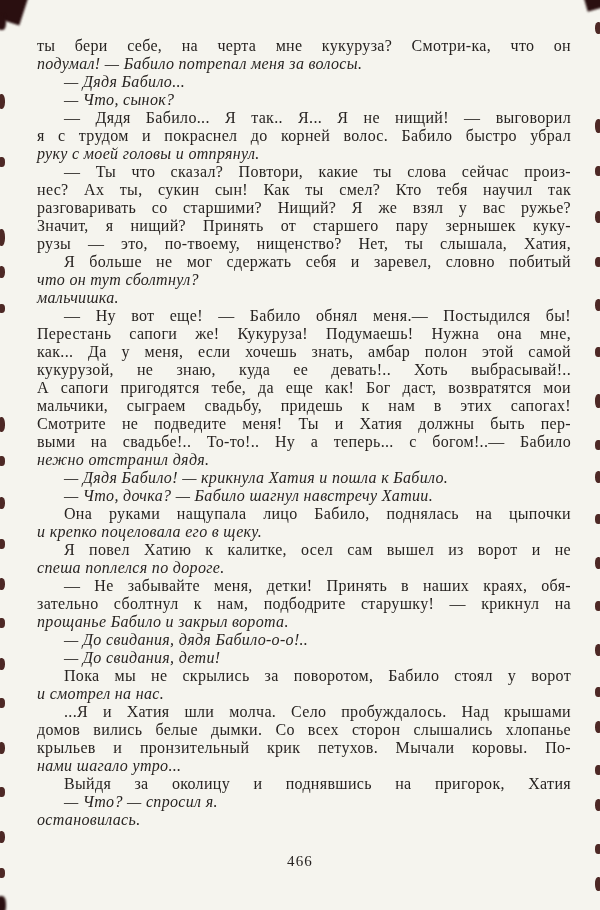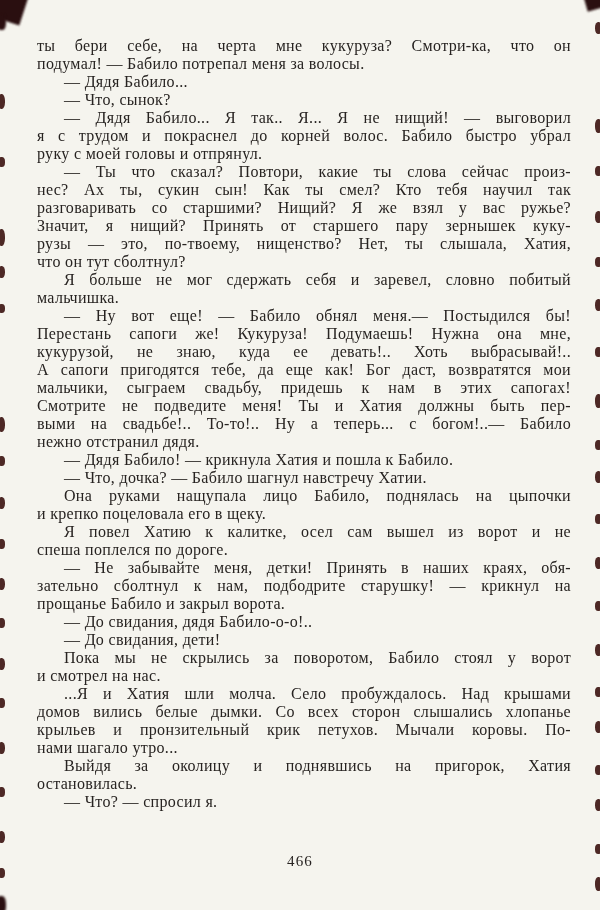--- a/index.html
+++ b/index.html
@@ -19,21 +19,21 @@
     color: var(--ink, #272321);
   }
   .line {
     font-size: 16px;
     line-height: 18px;
     letter-spacing: 0.02em;
     text-align: justify;
     text-align-last: justify;
     white-space: normal;
   }
-  .line.last { text-align-last: left; }
+  .line.last { text-align-last: left; font-style: italic; }
   .line.indent { text-indent: 27px; }
   .page-number {
     position: absolute;
     left: 0;
     right: 0;
     top: 853px;
     text-align: center;
     font-size: 15px;
     letter-spacing: 0.08em;
     color: var(--ink, #272321);
@@ -65,25 +65,26 @@
     <div class="line indent last">— Дядя Бабило...</div>
     <div class="line indent last">— Что, сынок?</div>
     <div class="line indent">— Дядя Бабило... Я так.. Я... Я не нищий! — выговорил</div>
     <div class="line">я с трудом и покраснел до корней волос. Бабило быстро убрал</div>
     <div class="line last">руку с моей головы и отпрянул.</div>
     <div class="line indent">— Ты что сказал? Повтори, какие ты слова сейчас произ-</div>
     <div class="line">нес? Ах ты, сукин сын! Как ты смел? Кто тебя научил так</div>
     <div class="line">разговаривать со старшими? Нищий? Я же взял у вас ружье?</div>
     <div class="line">Значит, я нищий? Принять от старшего пару зернышек куку-</div>
     <div class="line">рузы — это, по-твоему, нищенство? Нет, ты слышала, Хатия,</div>
+    <div class="line indent">Я больше не мог сдержать себя и заревел, словно побитый</div>
     <div class="line last">что он тут сболтнул?</div>
-    <div class="line indent">Я больше не мог сдержать себя и заревел, словно побитый</div>
     <div class="line last">мальчишка.</div>
     <div class="line indent">— Ну вот еще! — Бабило обнял меня.— Постыдился бы!</div>
     <div class="line">Перестань сапоги же! Кукуруза! Подумаешь! Нужна она мне,</div>
+    <div class="line">как... Да у меня, если хочешь знать, амбар полон этой самой</div>
     <div class="line">кукурузой, не знаю, куда ее девать!.. Хоть выбрасывай!..</div>
     <div class="line">А сапоги пригодятся тебе, да еще как! Бог даст, возвратятся мои</div>
     <div class="line">мальчики, сыграем свадьбу, придешь к нам в этих сапогах!</div>
     <div class="line">Смотрите не подведите меня! Ты и Хатия должны быть пер-</div>
     <div class="line">выми на свадьбе!.. То-то!.. Ну а теперь... с богом!..— Бабило</div>
     <div class="line last">нежно отстранил дядя.</div>
     <div class="line indent last">— Дядя Бабило! — крикнула Хатия и пошла к Бабило.</div>
     <div class="line indent last">— Что, дочка? — Бабило шагнул навстречу Хатии.</div>
     <div class="line indent">Она руками нащупала лицо Бабило, поднялась на цыпочки</div>
     <div class="line last">и крепко поцеловала его в щеку.</div>
@@ -94,22 +95,22 @@
     <div class="line last">прощанье Бабило и закрыл ворота.</div>
     <div class="line indent last">— До свидания, дядя Бабило-о-о!..</div>
     <div class="line indent last">— До свидания, дети!</div>
     <div class="line indent">Пока мы не скрылись за поворотом, Бабило стоял у ворот</div>
     <div class="line last">и смотрел на нас.</div>
     <div class="line indent">...Я и Хатия шли молча. Село пробуждалось. Над крышами</div>
     <div class="line">домов вились белые дымки. Со всех сторон слышались хлопанье</div>
     <div class="line">крыльев и пронзительный крик петухов. Мычали коровы. По-</div>
     <div class="line last">нами шагало утро...</div>
     <div class="line indent">Выйдя за околицу и поднявшись на пригорок, Хатия</div>
+    <div class="line indent last">— Что? — спросил я.</div>
     <div class="line last">остановилась.</div>
-    <div class="line indent last">— Что? — спросил я.</div>
   </div>
 
 <div class="page-number">466</div>
 
 <div class="mark" style="left: -2px; top: 94px; width: 7px; height: 15px;"></div>
 <div class="mark" style="left: -2px; top: 157px; width: 7px; height: 10px;"></div>
 <div class="mark" style="left: -2px; top: 229px; width: 7px; height: 17px;"></div>
 <div class="mark" style="left: -2px; top: 266px; width: 7px; height: 12px;"></div>
 <div class="mark" style="left: -2px; top: 304px; width: 7px; height: 9px;"></div>
 <div class="mark" style="left: -2px; top: 417px; width: 7px; height: 15px;"></div>

